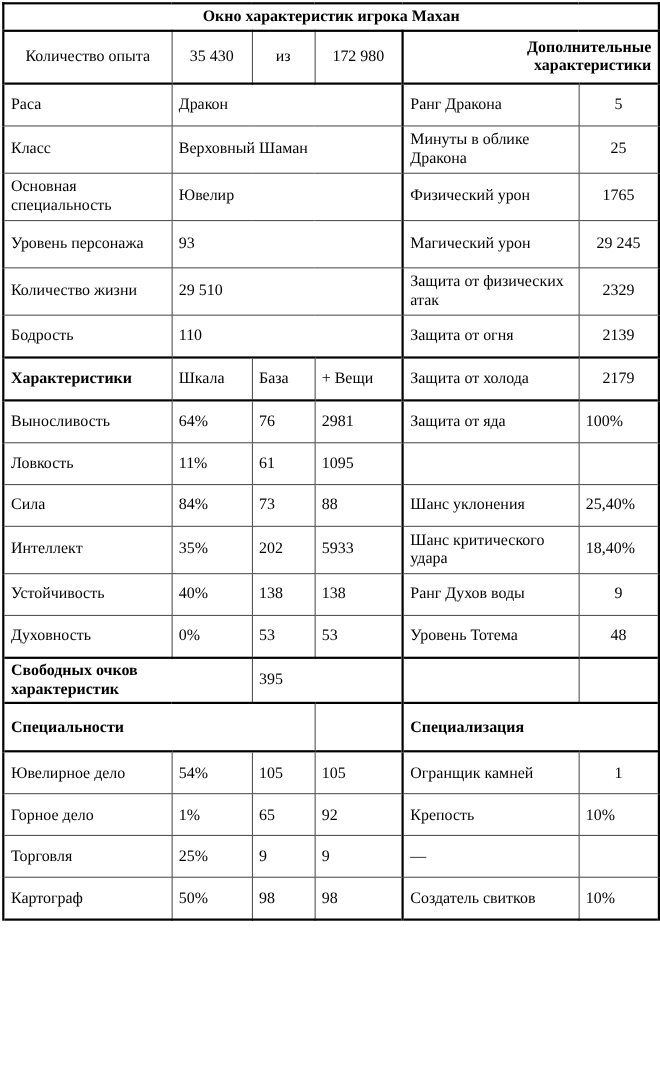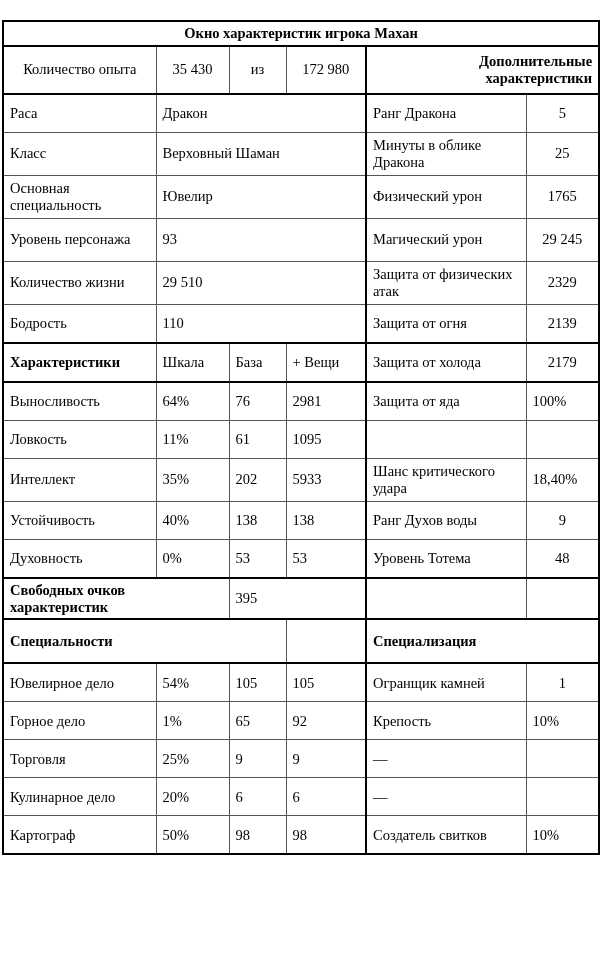--- a/index.html
+++ b/index.html
@@ -12,21 +12,21 @@
     width: 600px;
     height: 976px;
     font-family: "Liberation Serif", "DejaVu Serif", serif;
     color: #000000;
     overflow: hidden;
   }
   .sheet {
     width: 600px;
     height: 976px;
     box-sizing: border-box;
-    padding: 20px 2px 2px 2px;
+    padding: 2px 2px 2px 2px;
   }
   table.stats {
     width: 596px;
     border-collapse: collapse;
     table-layout: fixed;
     border: 2px solid #000000;
   }
   table.stats td {
     border: 1px solid #555555;
     padding: 3px 6px;
@@ -161,20 +161,28 @@
 
       <tr>
         <td class="thickLeft short">Ловкость</td>
         <td class="numr">11%</td>
         <td class="numr">61</td>
         <td class="numr">1095</td>
         <td class="thickLeft blank"></td>
         <td class="thickRight blank"></td>
       </tr>
 
+      <tr>
+        <td class="thickLeft short">Сила</td>
+        <td class="numr">84%</td>
+        <td class="numr">73</td>
+        <td class="numr">88</td>
+        <td class="thickLeft">Шанс уклонения</td>
+        <td class="thickRight">25,40%</td>
+      </tr>
 
       <tr>
         <td class="thickLeft midrow">Интеллект</td>
         <td class="numr">35%</td>
         <td class="numr">202</td>
         <td class="numr">5933</td>
         <td class="thickLeft">Шанс критического удара</td>
         <td class="thickRight">18,40%</td>
       </tr>
 
@@ -231,28 +239,20 @@
 
       <tr>
         <td class="thickLeft short">Торговля</td>
         <td class="numr">25%</td>
         <td class="numr">9</td>
         <td class="numr">9</td>
         <td class="thickLeft dash">—</td>
         <td class="thickRight blank"></td>
       </tr>
 
-      <tr>
-        <td class="thickLeft short">Кулинарное дело</td>
-        <td class="numr">20%</td>
-        <td class="numr">6</td>
-        <td class="numr">6</td>
-        <td class="thickLeft dash">—</td>
-        <td class="thickRight blank"></td>
-      </tr>
 
       <tr>
         <td class="thickLeft short">Картограф</td>
         <td class="numr">50%</td>
         <td class="numr">98</td>
         <td class="numr">98</td>
         <td class="thickLeft">Создатель свитков</td>
         <td class="thickRight">10%</td>
       </tr>
 

